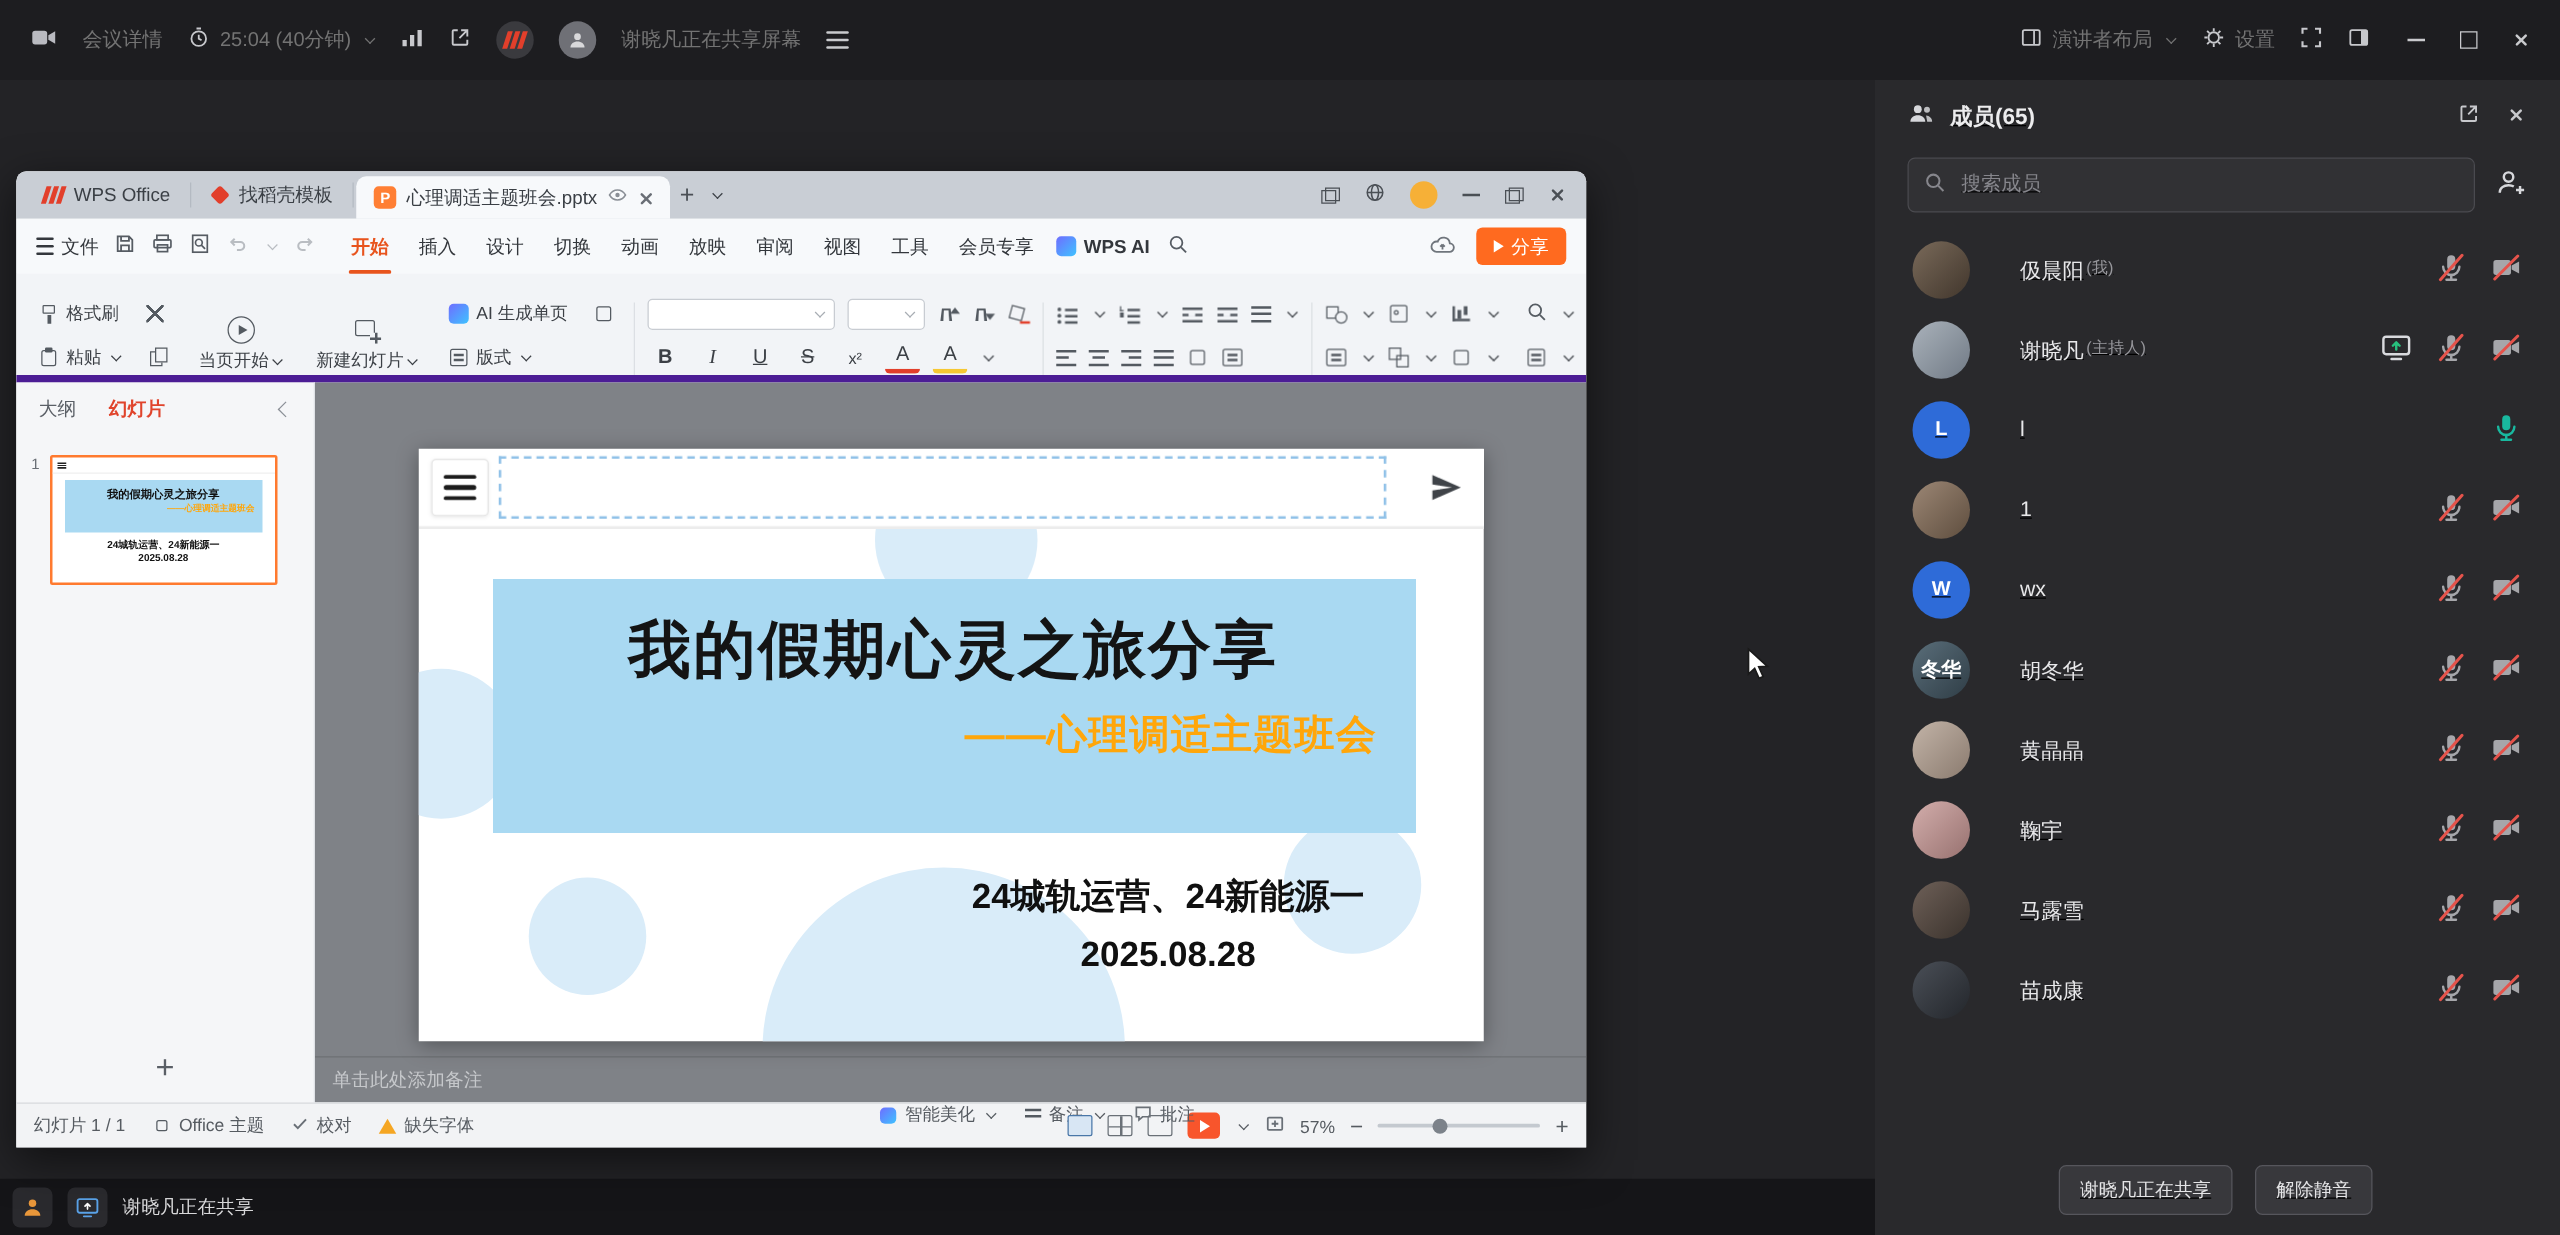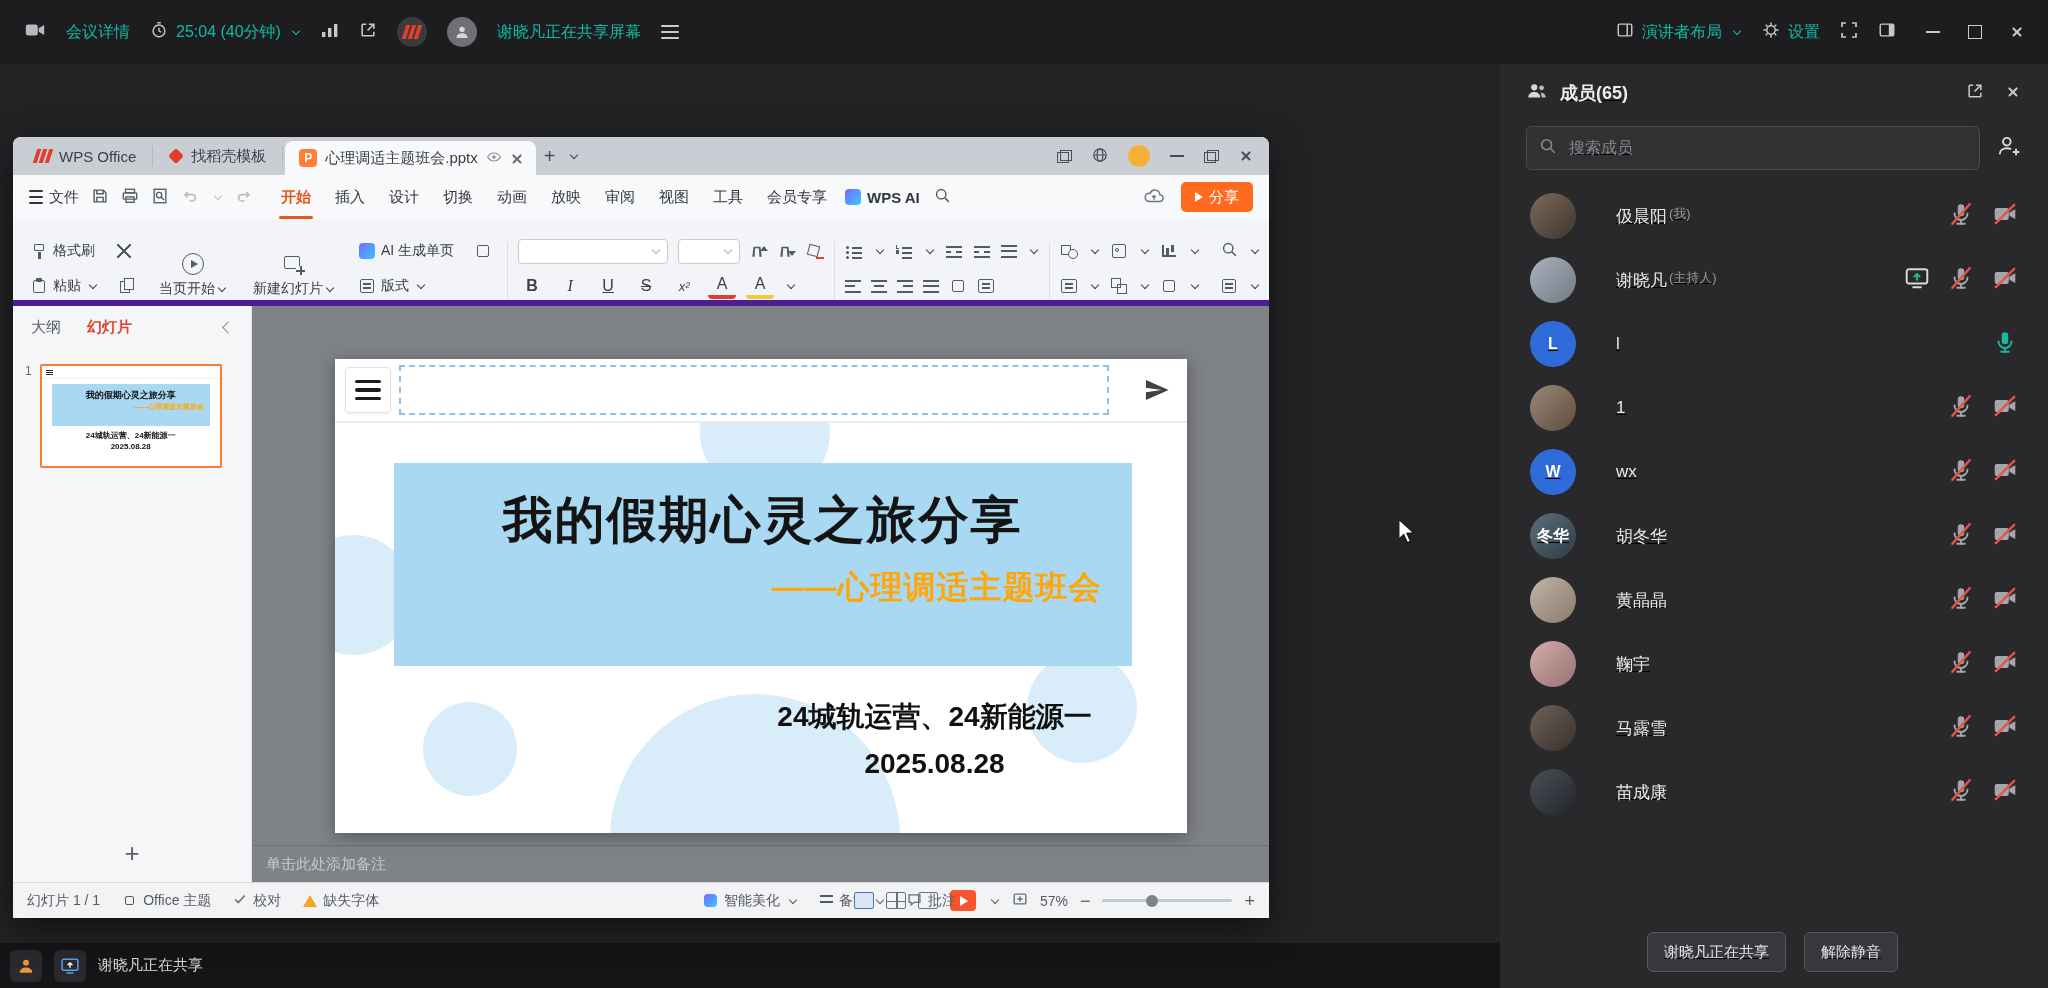--- a/index.html
+++ b/index.html
@@ -8,21 +8,21 @@
     background:#232326;font-family:"Liberation Sans","DejaVu Sans",sans-serif;
     -webkit-font-smoothing:antialiased;
   }
   .chev{display:inline-block;width:7px;height:7px;border-right:1.6px solid currentColor;border-bottom:1.6px solid currentColor;transform:rotate(45deg);margin:0 2px 2px 4px;flex:none;}
   .chev.sm{width:5px;height:5px;}
   .xicon{position:relative;width:14px;height:14px;display:inline-block;flex:none;}
   .xicon::before,.xicon::after{content:"";position:absolute;left:1px;top:6px;width:12px;height:1.8px;background:currentColor;border-radius:1px;}
   .xicon::before{transform:rotate(45deg);} .xicon::after{transform:rotate(-45deg);}
 
   
-  .topbar{position:absolute;left:0;top:0;width:2048px;height:64px;background:#1d1d20;display:flex;align-items:center;padding:11px 24px;box-sizing:border-box;color:#14b8a6;font-size:16px;z-index:10;}
+  .topbar{position:absolute;left:0;top:0;width:2048px;height:64px;background:#1d1d20;display:flex;align-items:center;padding:11px 24px;box-sizing:border-box;color:#737373;font-size:16px;z-index:10;}
   .tb-left,.tb-right{display:flex;align-items:center;gap:20px;}
   .tb-right{margin-left:auto;}
   .tb-item{display:flex;align-items:center;gap:8px;}
   .circle-icon{width:30px;height:30px;border-radius:50%;background:#3a3a3e;display:flex;align-items:center;justify-content:center;flex:none;}
   .burger3{display:flex;flex-direction:column;gap:4px;width:18px;}
   .burger3 i{height:2px;background:#c9cacd;border-radius:1px;}
   .winbtns{display:flex;align-items:center;gap:28px;margin-left:10px;color:#c9cacd;}
   .minbar{width:14px;height:2px;background:currentColor;display:inline-block;}
   .maxsq{width:12px;height:12px;border:1.6px solid currentColor;display:inline-block;}
 
@@ -66,21 +66,21 @@
   .rbtn{display:flex;align-items:center;gap:5px;padding:2px 5px;border-radius:4px;white-space:nowrap;}
   .bigbtn{display:flex;flex-direction:column;align-items:center;justify-content:center;gap:5px;padding:2px 8px;white-space:nowrap;}
   .rsep{width:1px;height:58px;background:#dcdfe4;flex:none;}
   .fontbox{width:150px;height:25px;border:1px solid #c8ccd2;border-radius:4px;background:#fff;display:flex;align-items:center;justify-content:flex-end;padding:0 6px;color:#a8adb3;box-sizing:border-box;}
   .sizebox{width:62px;height:25px;border:1px solid #c8ccd2;border-radius:4px;background:#fff;display:flex;align-items:center;justify-content:flex-end;padding:0 6px;color:#a8adb3;box-sizing:border-box;}
   .fmt{min-width:24px;height:25px;display:flex;align-items:center;justify-content:center;font-size:16px;border-radius:4px;padding:0 2px;}
   .fmt.b{font-weight:800;} .fmt.i{font-style:italic;font-family:"Liberation Serif",serif;}
   .fmt.u{text-decoration:underline;} .fmt.s{text-decoration:line-through;}
   .fmt.fc{border-bottom:4px solid #e23f2b;height:21px;}
   .fmt.hl{border-bottom:4px solid #f6c833;height:21px;}
-  .fmt.sup{font-size:13px;font-style:italic;}
+  .fmt.sup{font-size:13px;}
 
   .gi{width:18px;height:18px;position:relative;display:inline-block;flex:none;color:#545a61;}
   .gi::before,.gi::after{content:"";position:absolute;box-sizing:border-box;}
   .gi-brush::before{left:4px;top:2px;width:10px;height:7px;border:1.6px solid currentColor;border-radius:1px;}
   .gi-brush::after{left:8px;top:10px;width:3px;height:7px;background:currentColor;}
   .gi-scis::before{left:2px;top:2px;width:14px;height:14px;background:linear-gradient(45deg,transparent 44%,currentColor 44% 56%,transparent 56%),linear-gradient(-45deg,transparent 44%,currentColor 44% 56%,transparent 56%);}
   .gi-clip::before{left:3px;top:3px;width:12px;height:13px;border:1.6px solid currentColor;border-radius:2px;}
   .gi-clip::after{left:6px;top:1px;width:6px;height:4px;background:currentColor;border-radius:1px;}
   .gi-copy::before{left:2px;top:4px;width:10px;height:12px;border:1.5px solid currentColor;}
   .gi-copy::after{left:6px;top:1px;width:10px;height:12px;border:1.5px solid currentColor;background:#f2f4f7;}
@@ -147,21 +147,21 @@
   .header-ph{position:absolute;left:64px;right:78px;top:6px;bottom:6px;border:2px dashed #8fc1e8;}
   .plane{position:absolute;right:16px;top:17px;}
   .deco{position:absolute;border-radius:50%;background:#d9ecf9;z-index:1;}
   .title-box{position:absolute;left:59px;top:104px;width:738px;height:203px;background:#a9d9f2;z-index:2;display:flex;flex-direction:column;}
   .slide-title{text-align:center;margin-top:24px;font-size:50px;font-weight:900;color:#141414;letter-spacing:2px;}
   .slide-subtitle{margin-top:12px;align-self:flex-end;padding-right:30px;font-size:32px;font-weight:800;color:#ffa60a;letter-spacing:1px;}
   .slide-lines{position:absolute;left:320px;width:560px;top:334px;text-align:center;z-index:2;font-size:28px;font-weight:800;color:#101010;line-height:47px;}
   .notes{height:36px;border-top:1px solid #6e7074;color:#c6c8cb;font-size:15px;display:flex;align-items:center;padding:0 14px;flex:none;}
 
   
-  .statusbar{height:35px;background:#f2f3f5;border-top:1px solid #d8dadd;display:flex;align-items:center;padding:0 14px;font-size:14px;color:#565b61;position:relative;flex:none;}
+  .statusbar{height:35px;background:#f2f3f5;border-top:1px solid #d8dadd;display:flex;padding:0 14px;font-size:14px;color:#565b61;position:relative;flex:none;}
   .sb-left{display:flex;align-items:center;gap:22px;}
   .sb-center{position:absolute;left:690px;display:flex;align-items:center;gap:22px;}
   .sb-right{margin-left:auto;display:flex;align-items:center;gap:12px;}
   .warn{width:0;height:0;border-left:7px solid transparent;border-right:7px solid transparent;border-bottom:12px solid #f5a623;position:relative;display:inline-block;}
   .vico{width:18px;height:15px;border:1.6px solid #6a7077;border-radius:2px;display:inline-block;position:relative;}
   .vico.active{background:#d8e6f4;border-color:#4a77a8;}
   .vico.grid::before{content:"";position:absolute;left:50%;top:0;bottom:0;width:1.6px;background:#6a7077;}
   .vico.grid::after{content:"";position:absolute;top:50%;left:0;right:0;height:1.6px;background:#6a7077;}
   .playbtn{width:26px;height:21px;border-radius:4px;background:#f8552c;display:flex;align-items:center;justify-content:center;}
   .playbtn::before{content:"";border-left:8px solid #fff;border-top:5px solid transparent;border-bottom:5px solid transparent;margin-left:2px;}

